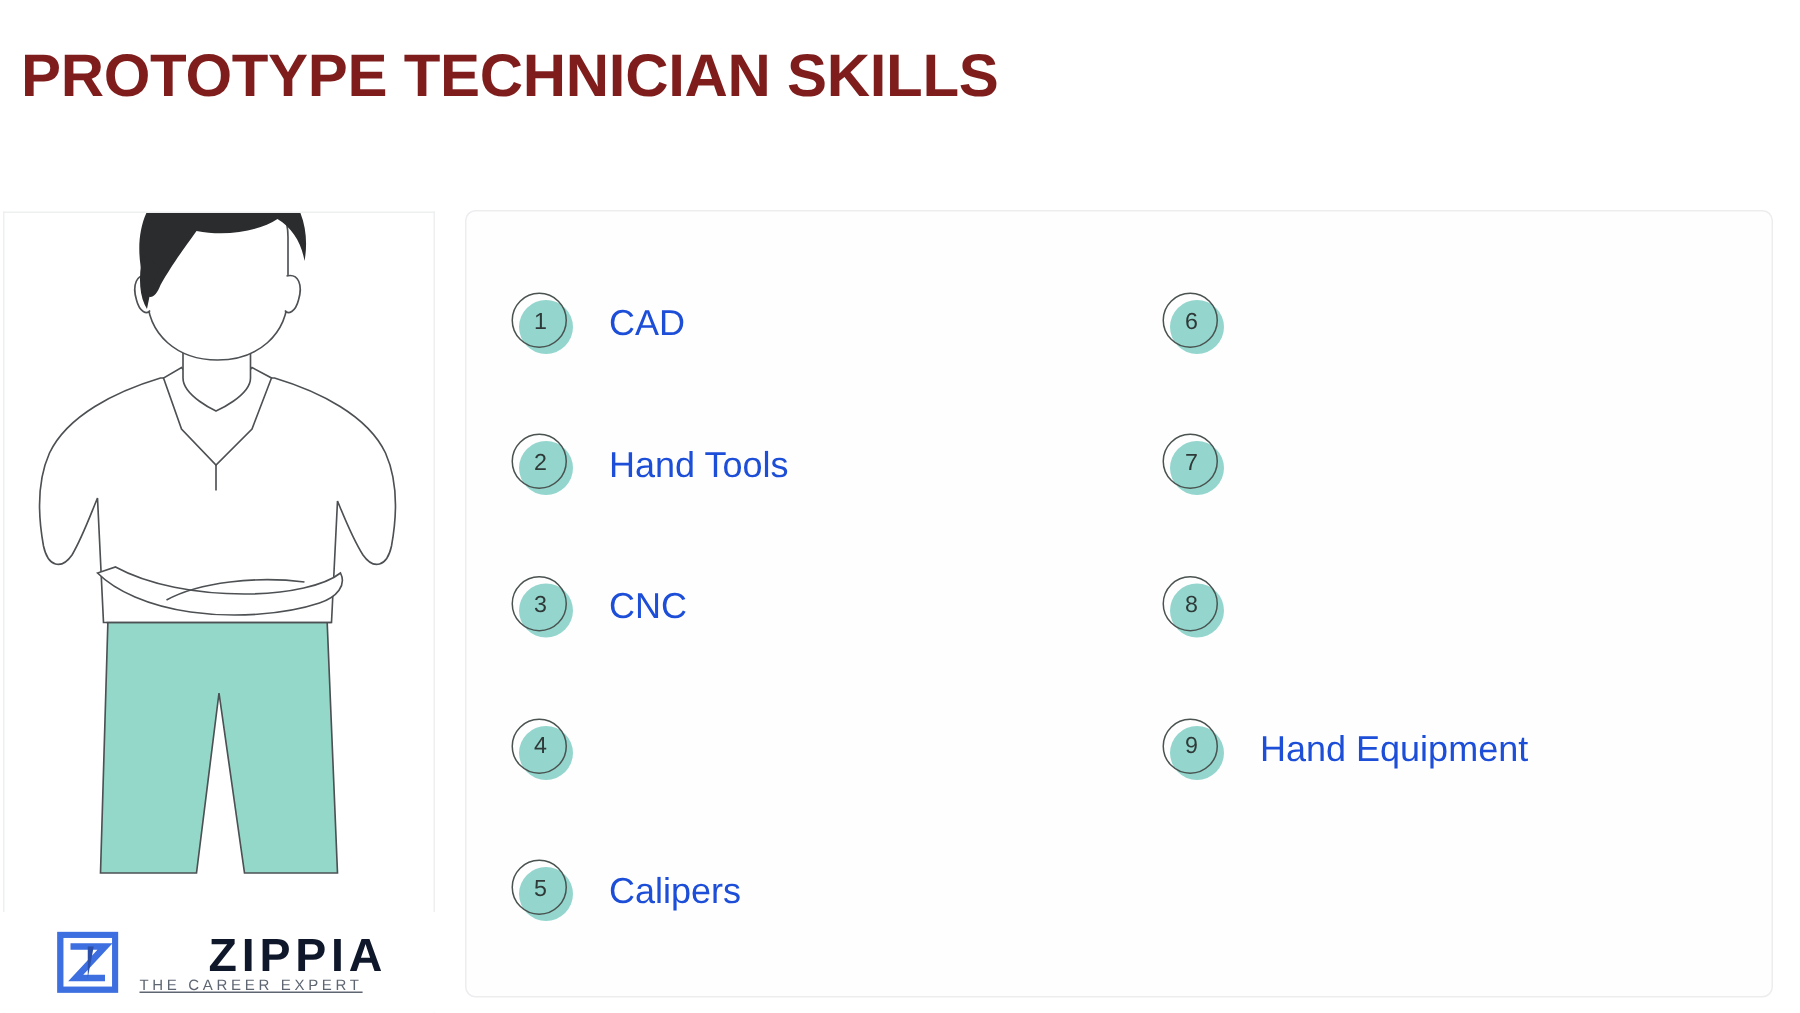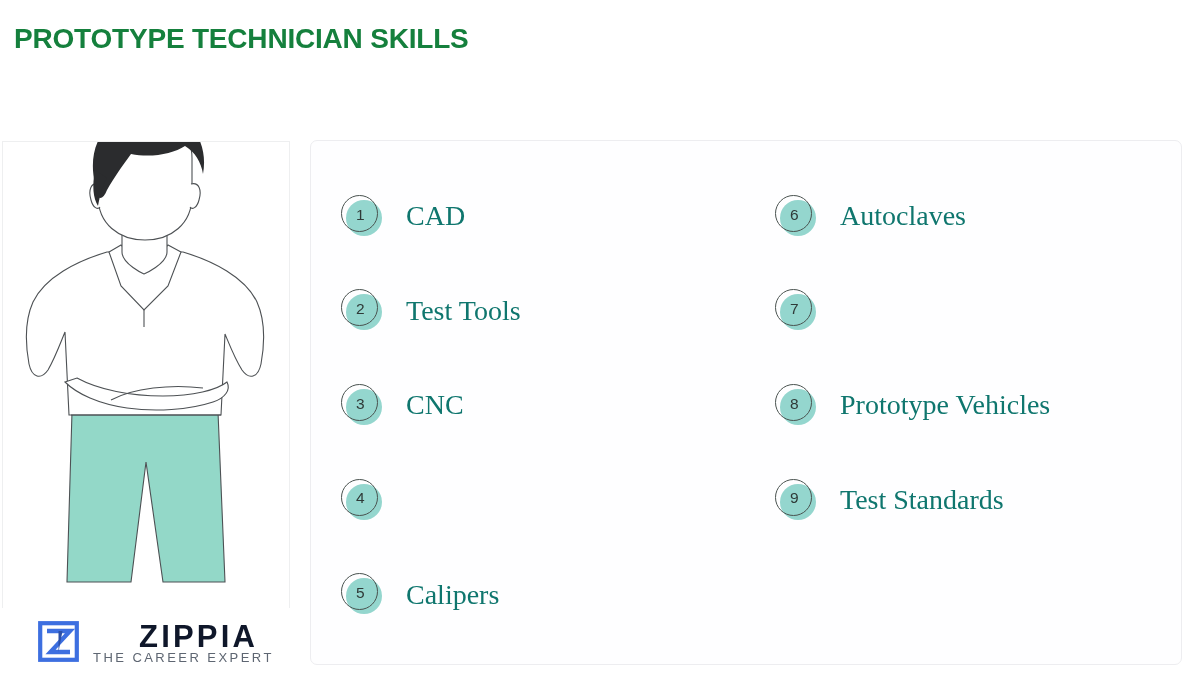--- a/index.html
+++ b/index.html
@@ -13,25 +13,25 @@
   body {
     font-family: "Liberation Sans", sans-serif;
     background: #ffffff;
     position: relative;
   }
 
   
   #page-title {
     position: absolute;
     left: 14px;
-    top: 16px;
-    font-size: 28px;
+    top: 28px;
+    font-size: 40px;
     font-weight: bold;
     letter-spacing: -0.2px;
-    color: #15803d;
+    color: #7f1d1d;
     white-space: nowrap;
     line-height: 46px;
   }
 
   
   #illustration-panel {
     position: absolute;
     left: 2px;
     top: 141px;
     width: 288px;
@@ -80,26 +80,27 @@
   #logo-wordmark {
     font-size: 31px;
     font-weight: bold;
     letter-spacing: 3.2px;
     color: #0f172a;
     line-height: 31px;
     margin-left: 48px;
   }
 
   #logo-tagline {
-    font-size: 13px;
+    font-size: 10px;
     letter-spacing: 2.45px;
     color: #5e6672;
     line-height: 12px;
     margin-top: 0;
     padding-left: 2px;
+    text-decoration: underline;
   }
 
   
   #skills-card {
     position: absolute;
     left: 310px;
     top: 140px;
     width: 872px;
     height: 525px;
     background: #fefeff;
@@ -165,25 +166,24 @@
     display: flex;
     align-items: center;
     justify-content: center;
     font-size: 15.5px;
     color: #2f3a38;
     line-height: 1;
     letter-spacing: 0.2px;
   }
 
   .skill-label {
-    font-size: 28px;
-    color: #0f766e;
+    font-size: 24px;
+    color: #1d4ed8;
     line-height: 28px;
     white-space: nowrap;
-    font-family: Liberation Serif, serif;
   }
 </style>
 </head>
 <body>
 
 <div id="page-title">PROTOTYPE TECHNICIAN SKILLS</div>
 
 <div id="illustration-panel">
   <svg id="person-illustration" viewBox="0 0 288 500" preserveAspectRatio="xMidYMin meet">
 
@@ -245,30 +245,29 @@
         <span class="badge-number">1</span>
       </span>
       <span class="skill-label">CAD</span>
     </div>
     <div class="skill-item col-right">
       <span class="skill-badge">
         <span class="badge-fill"></span>
         <span class="badge-ring"></span>
         <span class="badge-number">6</span>
       </span>
-      <span class="skill-label">Autoclaves</span>
     </div>
 
     <div class="skill-item col-left">
       <span class="skill-badge">
         <span class="badge-fill"></span>
         <span class="badge-ring"></span>
         <span class="badge-number">2</span>
       </span>
-      <span class="skill-label">Test Tools</span>
+      <span class="skill-label">Hand Tools</span>
     </div>
     <div class="skill-item col-right">
       <span class="skill-badge">
         <span class="badge-fill"></span>
         <span class="badge-ring"></span>
         <span class="badge-number">7</span>
       </span>
     </div>
 
     <div class="skill-item col-left">
@@ -278,37 +277,36 @@
         <span class="badge-number">3</span>
       </span>
       <span class="skill-label">CNC</span>
     </div>
     <div class="skill-item col-right">
       <span class="skill-badge">
         <span class="badge-fill"></span>
         <span class="badge-ring"></span>
         <span class="badge-number">8</span>
       </span>
-      <span class="skill-label">Prototype Vehicles</span>
     </div>
 
     <div class="skill-item col-left">
       <span class="skill-badge">
         <span class="badge-fill"></span>
         <span class="badge-ring"></span>
         <span class="badge-number">4</span>
       </span>
     </div>
     <div class="skill-item col-right">
       <span class="skill-badge">
         <span class="badge-fill"></span>
         <span class="badge-ring"></span>
         <span class="badge-number">9</span>
       </span>
-      <span class="skill-label">Test Standards</span>
+      <span class="skill-label">Hand Equipment</span>
     </div>
 
     <div class="skill-item col-left">
       <span class="skill-badge">
         <span class="badge-fill"></span>
         <span class="badge-ring"></span>
         <span class="badge-number">5</span>
       </span>
       <span class="skill-label">Calipers</span>
     </div>

